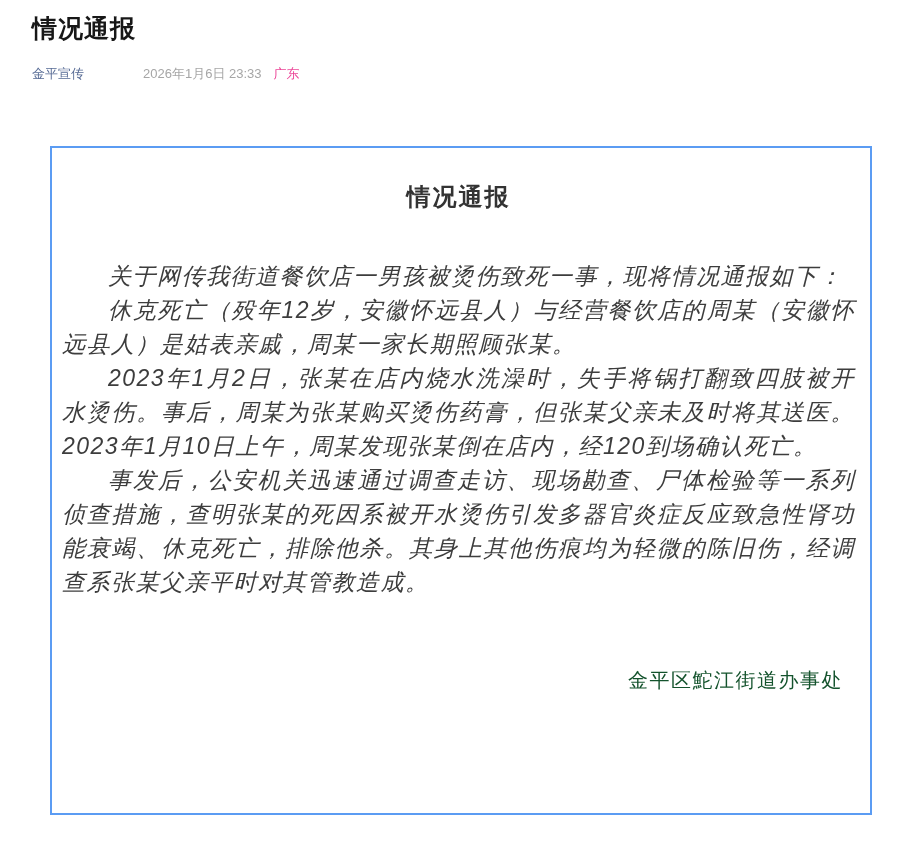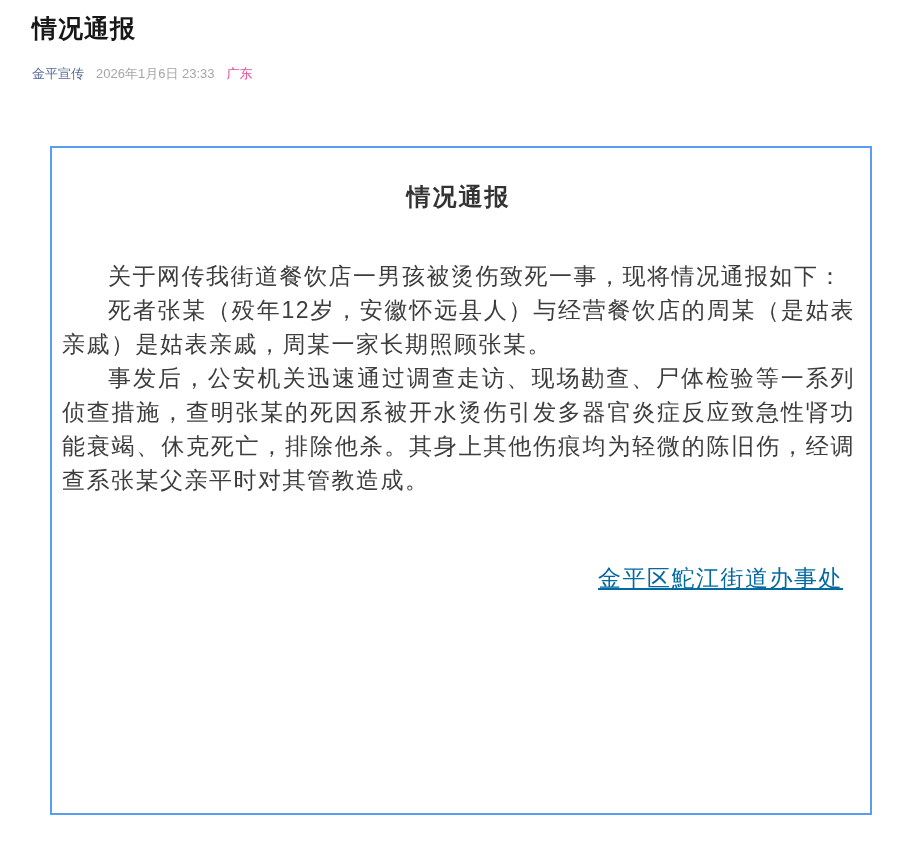--- a/index.html
+++ b/index.html
@@ -30,20 +30,21 @@
     align-items: baseline;
   }
   .byline .account {
     color: #576b95;
     margin-right: 12px;
     cursor: pointer;
   }
   .byline .time {
     color: #a6a6a6;
     margin-right: 12px;
+    margin-left: 47px;
   }
   .byline .location {
     color: #ec4899;
   }
   
   .notice-box {
     box-sizing: border-box;
     margin: 61px 0 0 50px;
     width: 822px;
     min-height: 669px;
@@ -61,50 +62,51 @@
     letter-spacing: 2px;
   }
   .notice-body p {
     margin: 0;
     font-size: 23px;
     line-height: 34px;
     color: #3d3d3d;
     letter-spacing: 1.5px;
     text-align: justify;
     text-indent: 2em;
+    font-style: italic;
   }
   .signature {
     margin-top: 64px;
   }
   .signature div {
     text-align: right;
-    font-size: 23px;
+    font-size: 20px;
     line-height: 34px;
-    color: #0369a1;
+    color: #14532d;
     letter-spacing: 1.5px;
     padding-right: 12px;
-    text-decoration: underline;
   }
 </style>
 </head>
 <body>
 
 <h1 class="page-title">情况通报</h1>
 
 <div class="byline">
   <span class="account">金平宣传</span>
   <span class="time">2026年1月6日 23:33</span>
   <span class="location">广东</span>
 </div>
 
 <div class="notice-box">
   <div class="notice-title">情况通报</div>
 
   <div class="notice-body">
     <p>关于网传我街道餐饮店一男孩被烫伤致死一事，现将情况通报如下：</p>
-    <p>死者张某（殁年12岁，安徽怀远县人）与经营餐饮店的周某（是姑表亲戚）是姑表亲戚，周某一家长期照顾张某。</p>
+    <p>休克死亡（殁年12岁，安徽怀远县人）与经营餐饮店的周某（安徽怀远县人）是姑表亲戚，周某一家长期照顾张某。</p>
+    <p>2023年1月2日，张某在店内烧水洗澡时，失手将锅打翻致四肢被开水烫伤。事后，周某为张某购买烫伤药膏，但张某父亲未及时将其送医。2023年1月10日上午，周某发现张某倒在店内，经120到场确认死亡。</p>
     <p>事发后，公安机关迅速通过调查走访、现场勘查、尸体检验等一系列侦查措施，查明张某的死因系被开水烫伤引发多器官炎症反应致急性肾功能衰竭、休克死亡，排除他杀。其身上其他伤痕均为轻微的陈旧伤，经调查系张某父亲平时对其管教造成。</p>
   </div>
 
   <div class="signature">
     <div>金平区鮀江街道办事处</div>
   </div>
 </div>
 
 </body></html>

